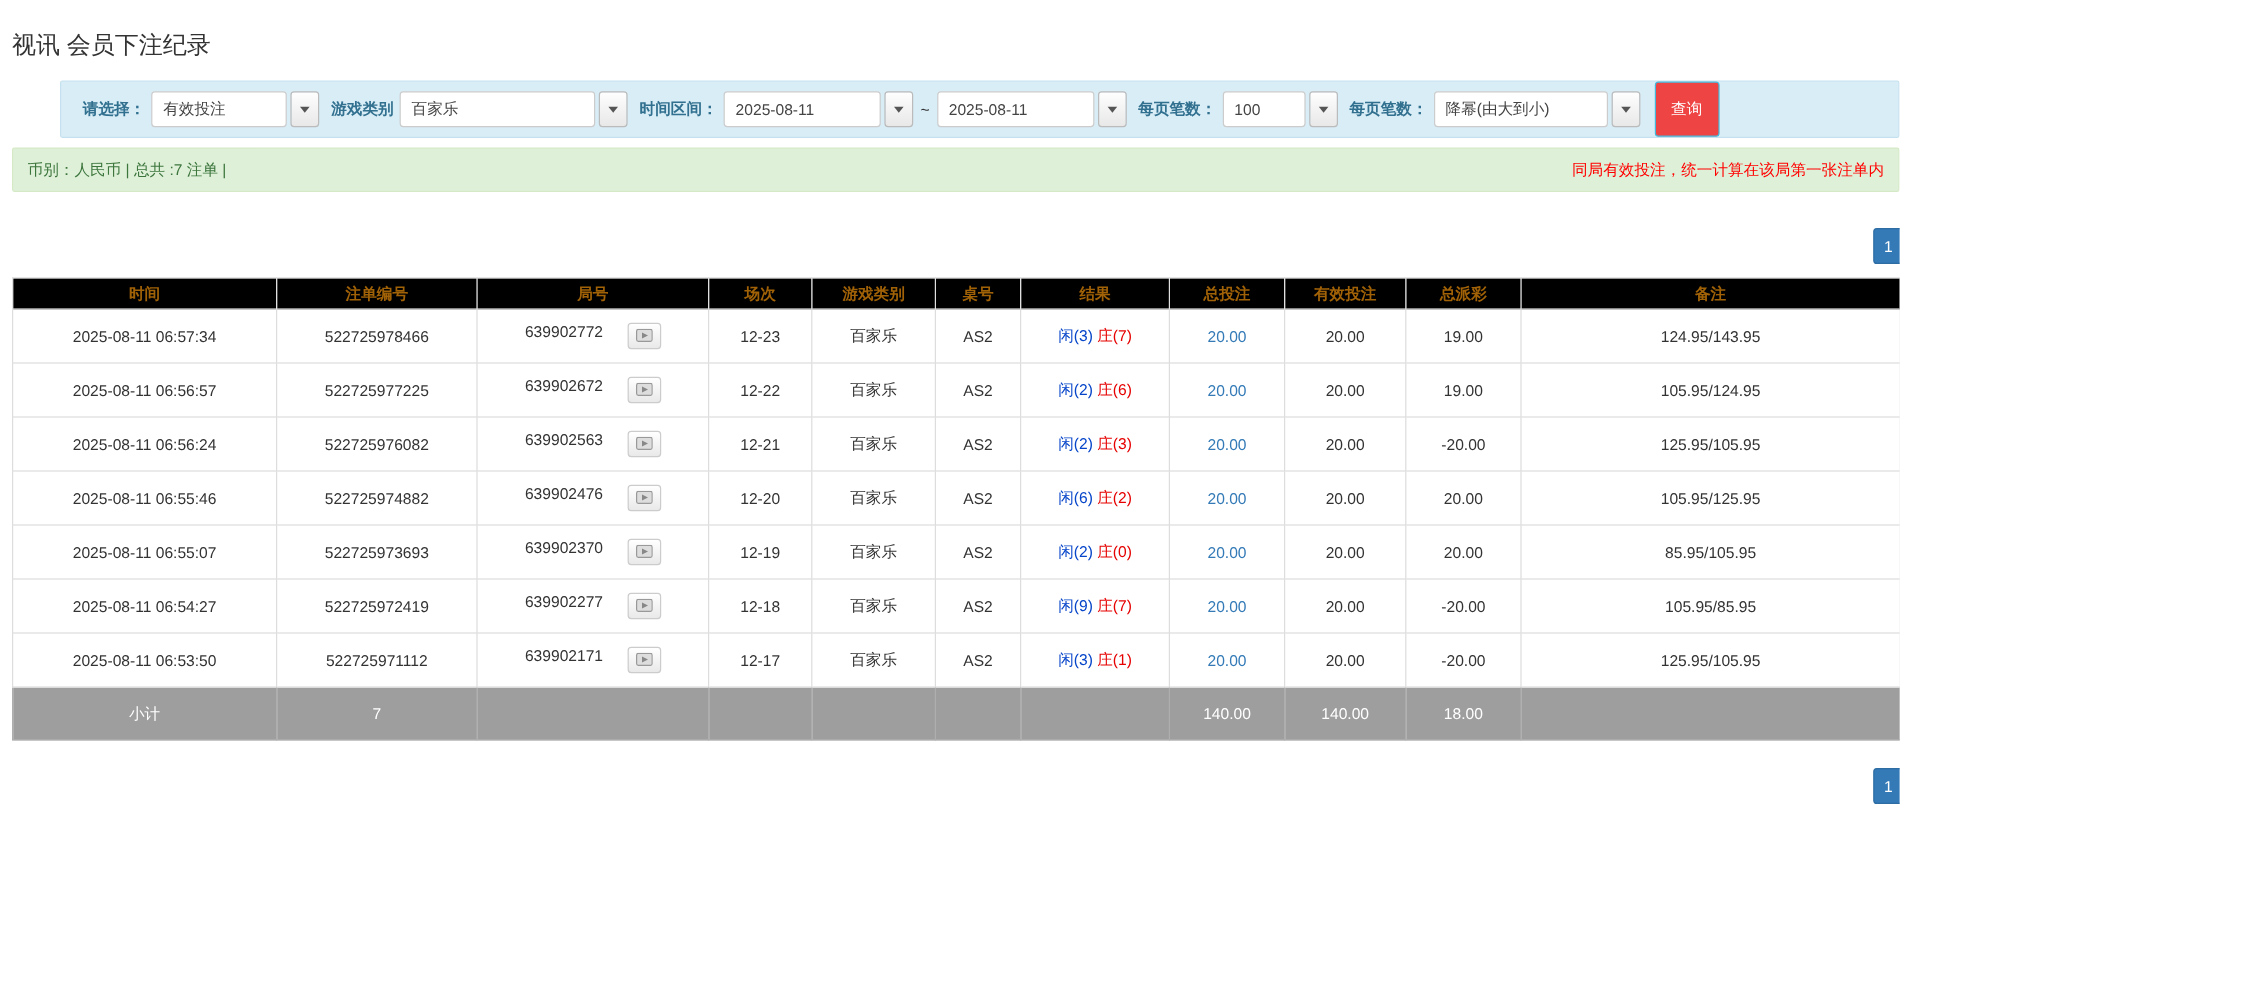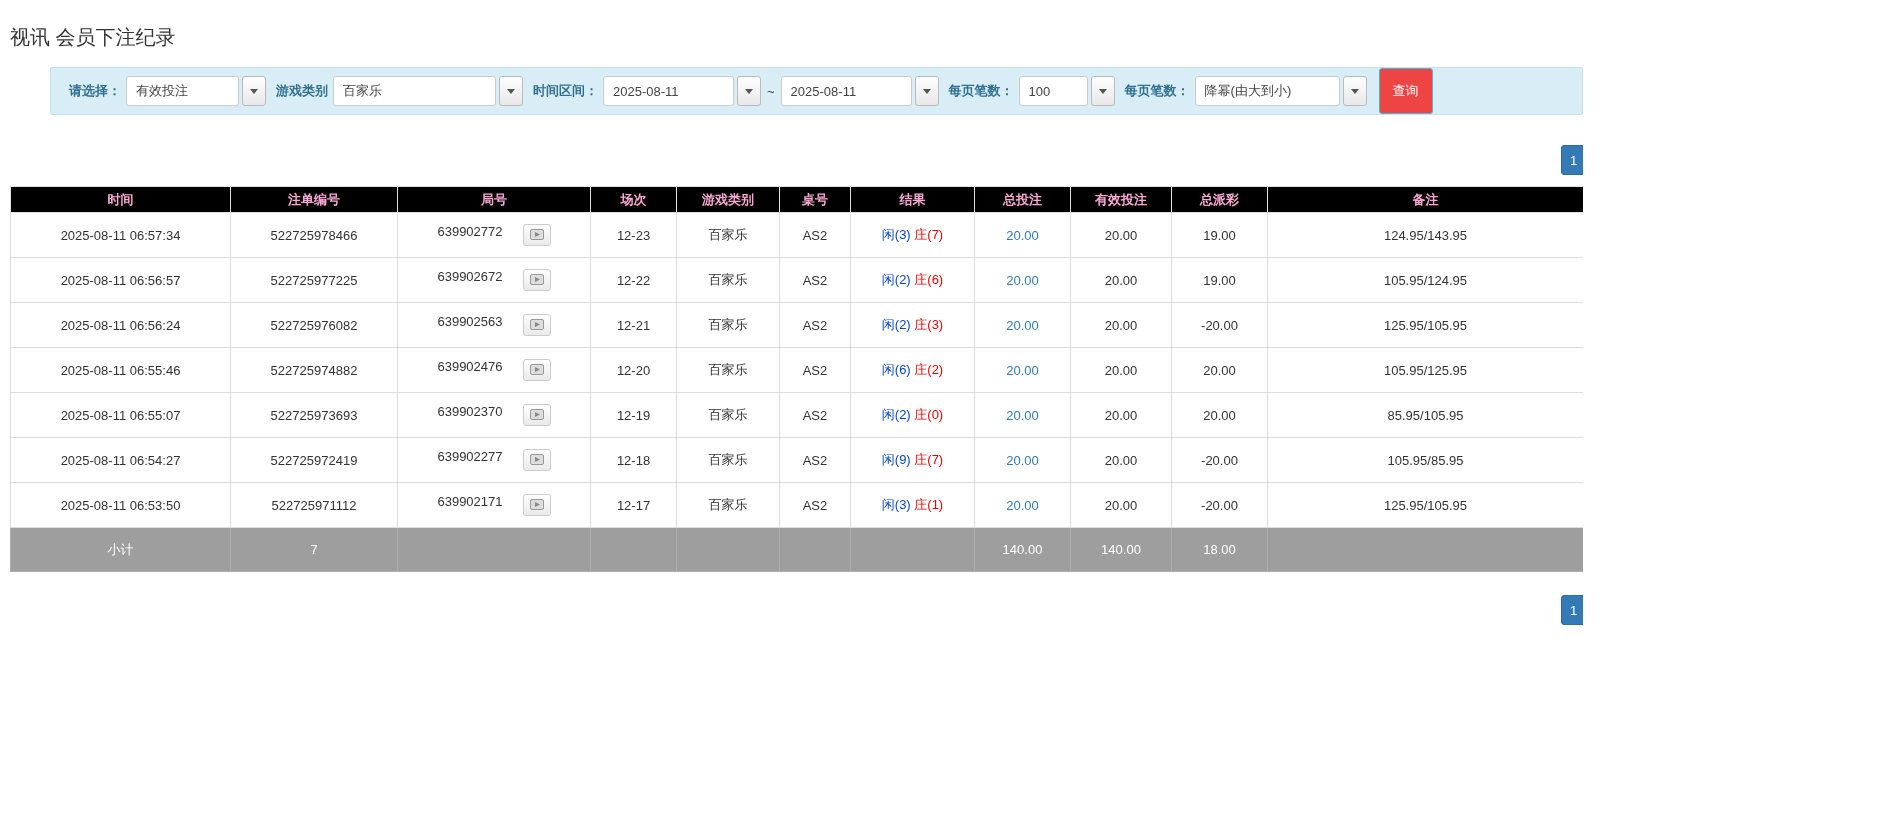--- a/index.html
+++ b/index.html
@@ -114,21 +114,21 @@
   }
   
   table.records {
     width:1573px;
     border-collapse:collapse;
     table-layout:fixed;
     font-size:13px;
   }
   table.records th {
     background:#000;
-    color:#f9a8d4;
+    color:#a16207;
     font-weight:bold;
     height:26px;
     border:1px solid #e0e0e0;
     text-align:center;
     padding:0 4px;
   }
   table.records td {
     background:#fff;
     border:1px solid #ddd;
     text-align:center;
@@ -208,20 +208,24 @@
     <div class="combo w172">
       <span class="combo-value">降幂(由大到小)</span>
       <button class="combo-caret">
           <i></i>
         </button>
     </div>
 
     <button class="search-btn">查询</button>
   </div>
 
+  <div class="info-bar">
+    <span class="info-left">币别：人民币 | 总共 :7 注单 |</span>
+    <span class="info-right">同局有效投注，统一计算在该局第一张注单内</span>
+  </div>
 
   <div class="pager pager-top">
     <button class="page-btn">1</button>
   </div>
 
   <table class="records">
     <colgroup>
         <col style="width: 220px;">
         <col style="width: 167px;">
         <col style="width: 193px;">

